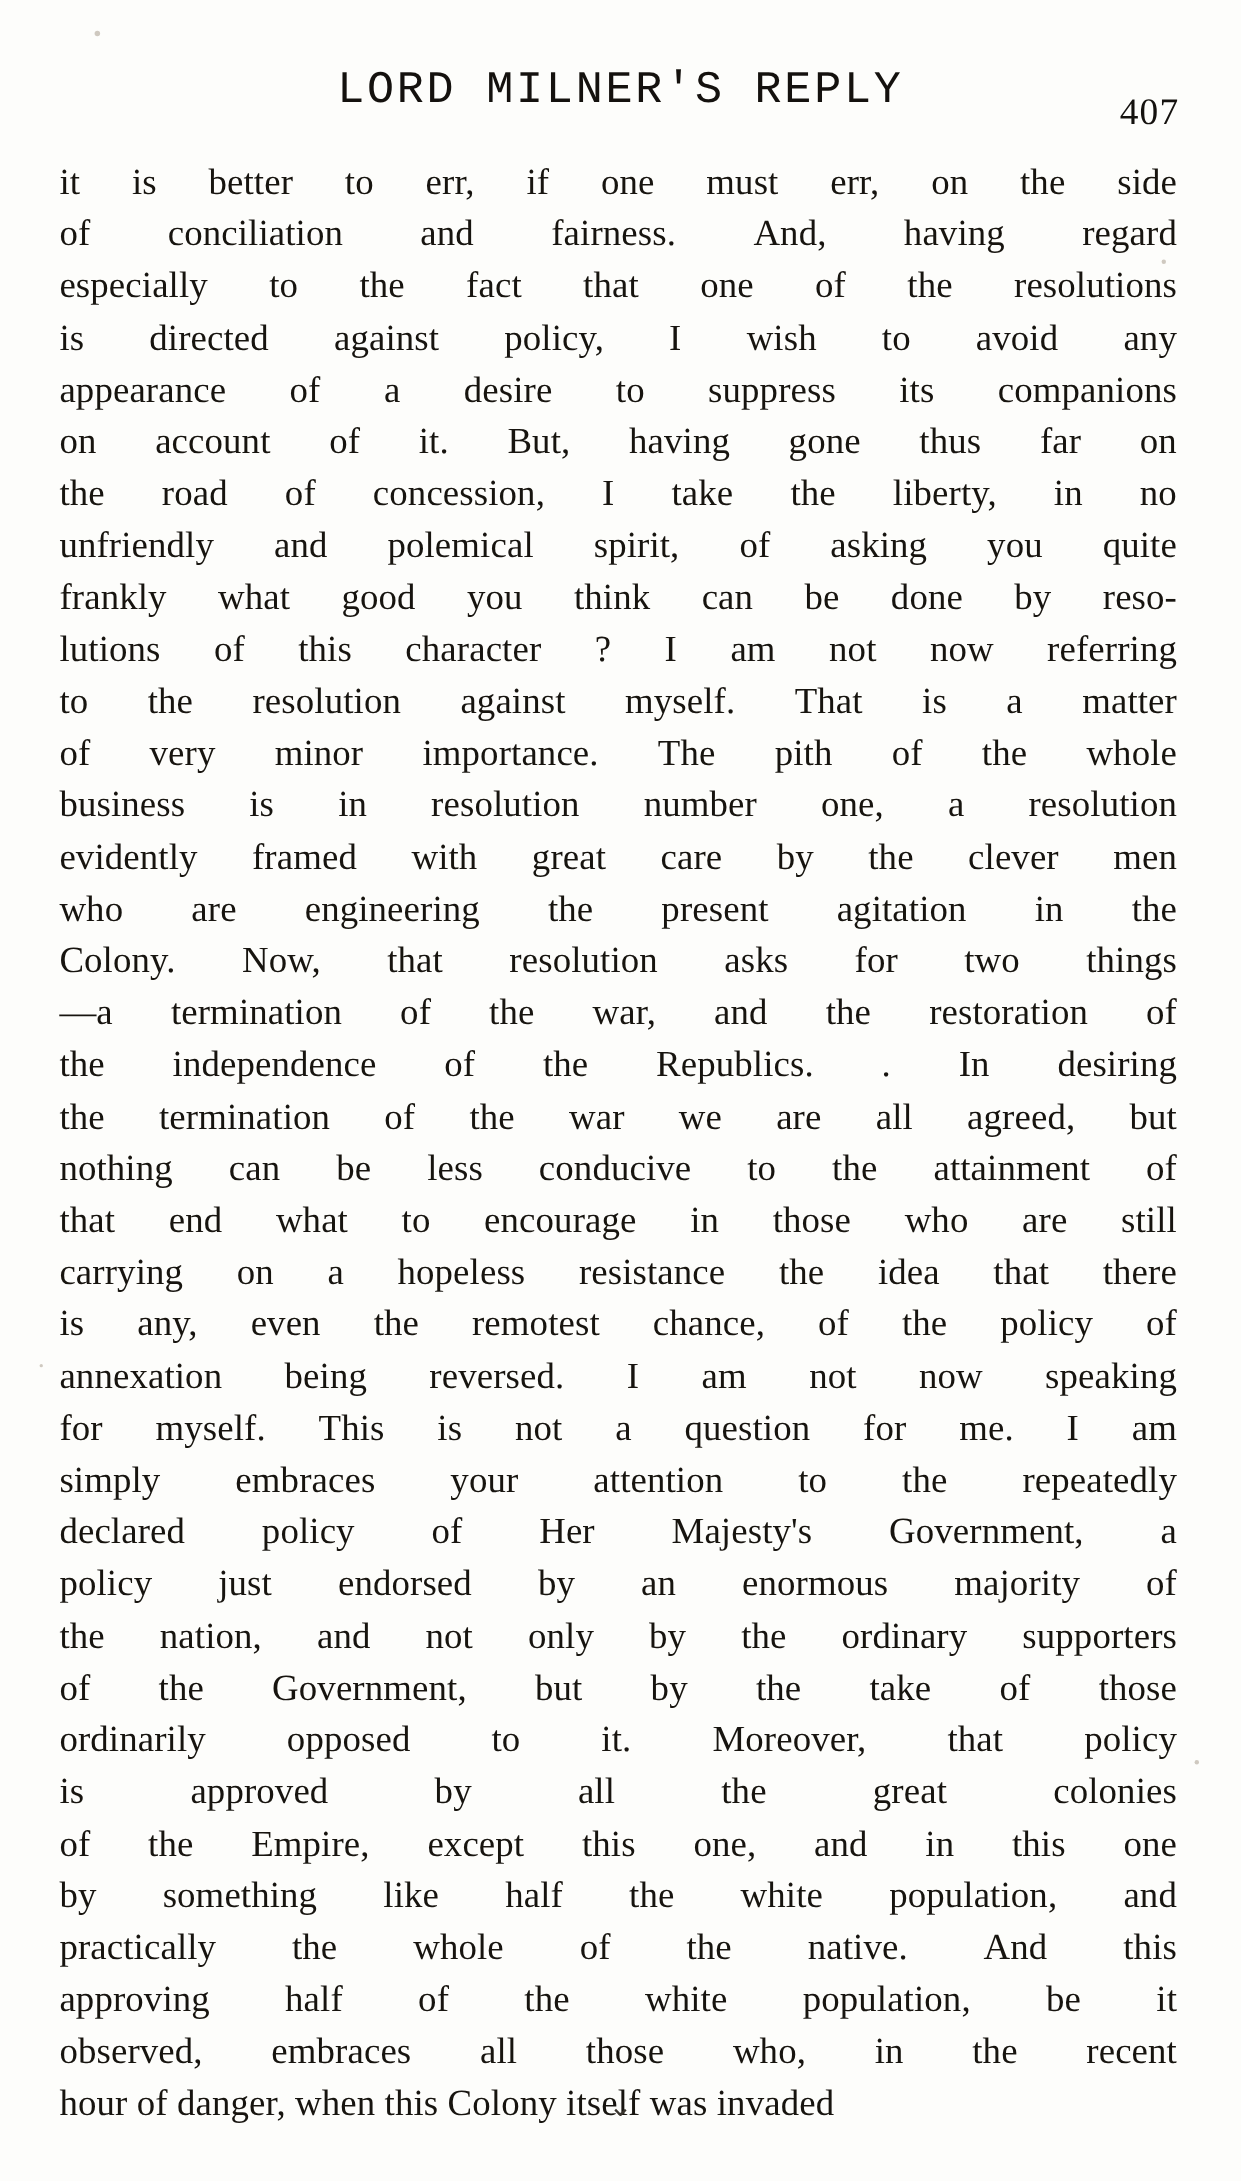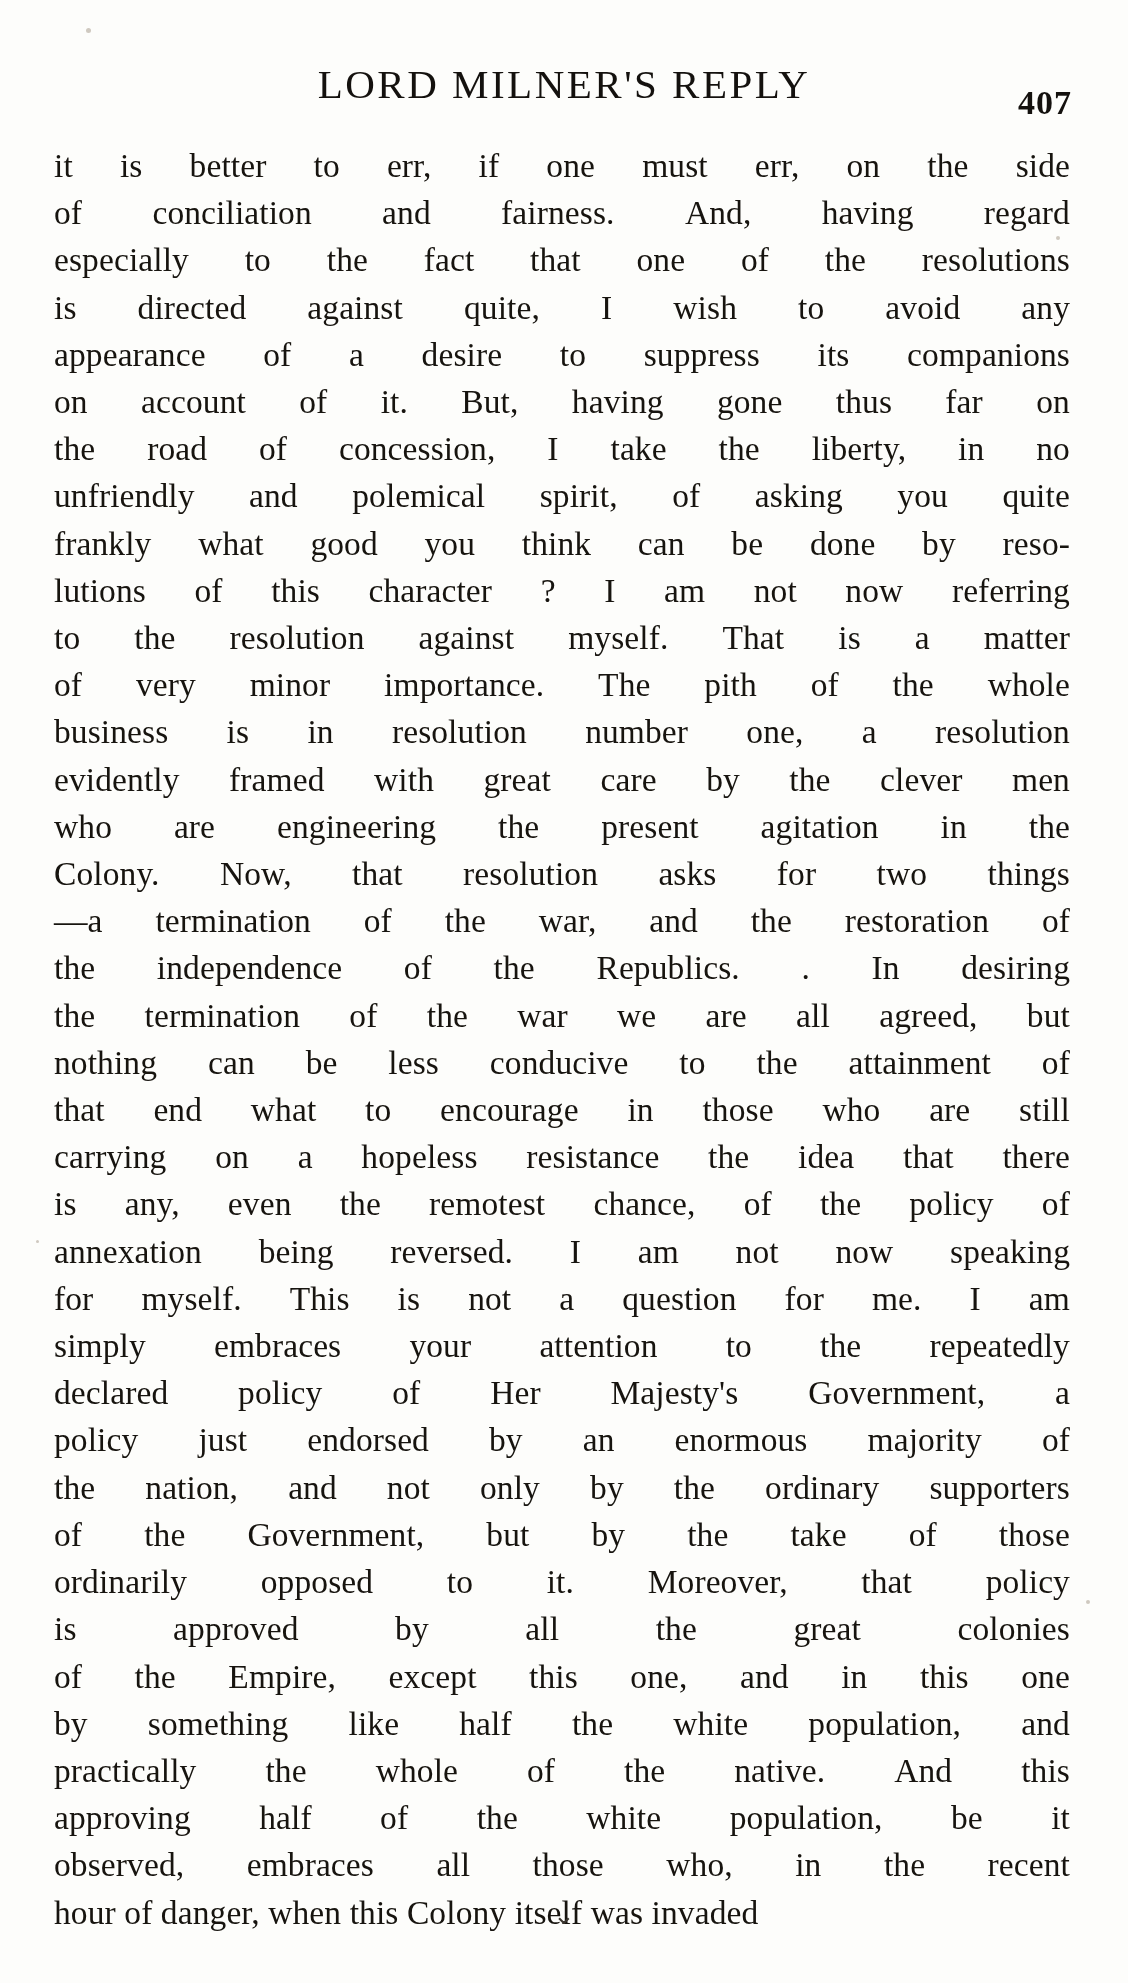--- a/index.html
+++ b/index.html
@@ -33,28 +33,28 @@
     position: relative;
     height: 64px;
     margin: 0 0 18px 0;
   }
   .running-head {
     font-size: 41px;
     letter-spacing: 2.5px;
     font-weight: 400;
     color: #14110e;
     white-space: nowrap;
-    font-family: Liberation Serif, serif;
+    font-family: Liberation Mono, monospace;
   }
   .folio {
     position: absolute;
     right: 4px;
     bottom: 2px;
     font-size: 34px;
-    font-weight: 700;
+    font-weight: 400;
     letter-spacing: 1px;
     color: #14110e;
   }
   .body-text {
     margin: 0;
     padding: 0 6px 0 2px;
   }
   .line {
     display: flex;
     width: 100%;
@@ -107,21 +107,21 @@
 
     <div class="header">
       <div class="running-head">LORD MILNER'S REPLY</div>
       <div class="folio">407</div>
     </div>
 
     <div class="body-text" id="body-text">
         <div class="line justify"><span>it</span><span>is</span><span>better</span><span>to</span><span>err,</span><span>if</span><span>one</span><span>must</span><span>err,</span><span>on</span><span>the</span><span>side</span></div>
         <div class="line justify"><span>of</span><span>conciliation</span><span>and</span><span>fairness.</span><span>And,</span><span>having</span><span>regard</span></div>
         <div class="line justify"><span>especially</span><span>to</span><span>the</span><span>fact</span><span>that</span><span>one</span><span>of</span><span>the</span><span>resolutions</span></div>
-        <div class="line justify"><span>is</span><span>directed</span><span>against</span><span>quite,</span><span>I</span><span>wish</span><span>to</span><span>avoid</span><span>any</span></div>
+        <div class="line justify"><span>is</span><span>directed</span><span>against</span><span>policy,</span><span>I</span><span>wish</span><span>to</span><span>avoid</span><span>any</span></div>
         <div class="line justify"><span>appearance</span><span>of</span><span>a</span><span>desire</span><span>to</span><span>suppress</span><span>its</span><span>companions</span></div>
         <div class="line justify"><span>on</span><span>account</span><span>of</span><span>it.</span><span>But,</span><span>having</span><span>gone</span><span>thus</span><span>far</span><span>on</span></div>
         <div class="line justify"><span>the</span><span>road</span><span>of</span><span>concession,</span><span>I</span><span>take</span><span>the</span><span>liberty,</span><span>in</span><span>no</span></div>
         <div class="line justify"><span>unfriendly</span><span>and</span><span>polemical</span><span>spirit,</span><span>of</span><span>asking</span><span>you</span><span>quite</span></div>
         <div class="line justify"><span>frankly</span><span>what</span><span>good</span><span>you</span><span>think</span><span>can</span><span>be</span><span>done</span><span>by</span><span>reso-</span></div>
         <div class="line justify"><span>lutions</span><span>of</span><span>this</span><span>character</span><span>?</span><span>I</span><span>am</span><span>not</span><span>now</span><span>referring</span></div>
         <div class="line justify"><span>to</span><span>the</span><span>resolution</span><span>against</span><span>myself.</span><span>That</span><span>is</span><span>a</span><span>matter</span></div>
         <div class="line justify"><span>of</span><span>very</span><span>minor</span><span>importance.</span><span>The</span><span>pith</span><span>of</span><span>the</span><span>whole</span></div>
         <div class="line justify"><span>business</span><span>is</span><span>in</span><span>resolution</span><span>number</span><span>one,</span><span>a</span><span>resolution</span></div>
         <div class="line justify"><span>evidently</span><span>framed</span><span>with</span><span>great</span><span>care</span><span>by</span><span>the</span><span>clever</span><span>men</span></div>

